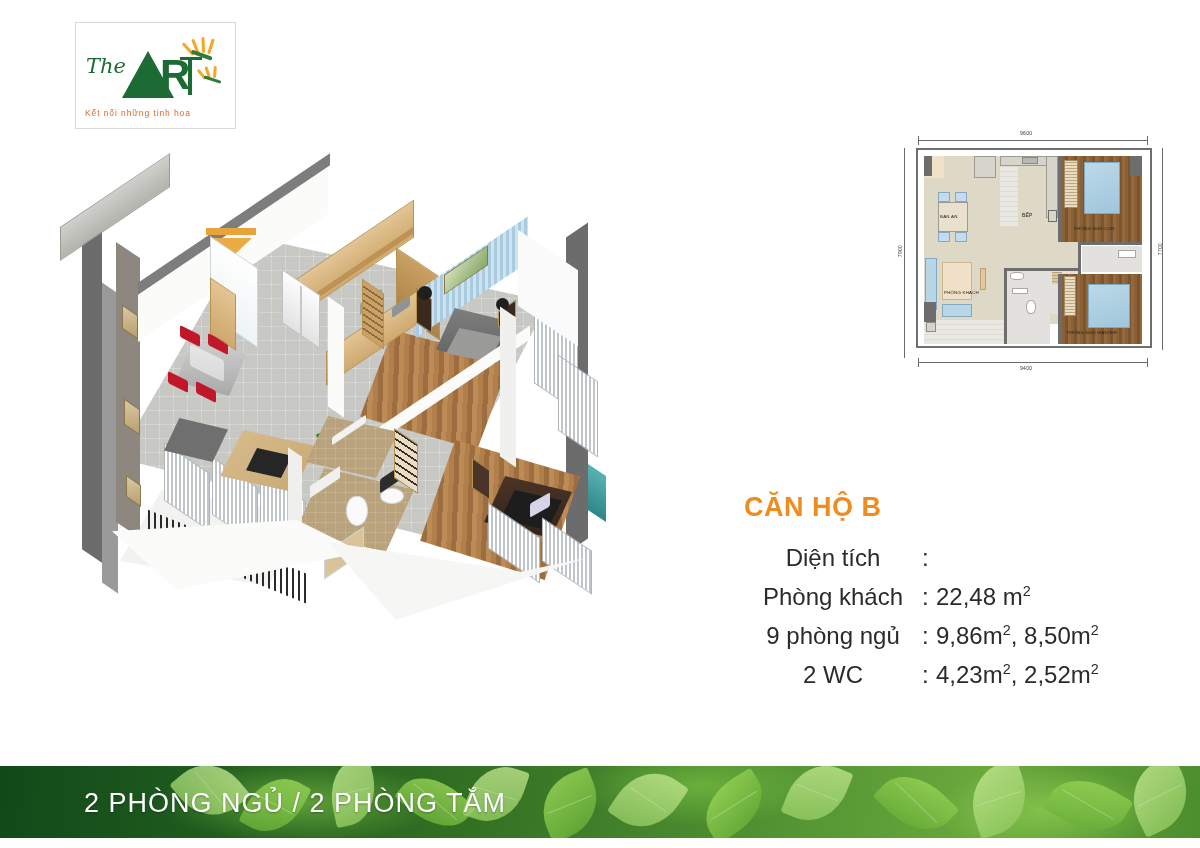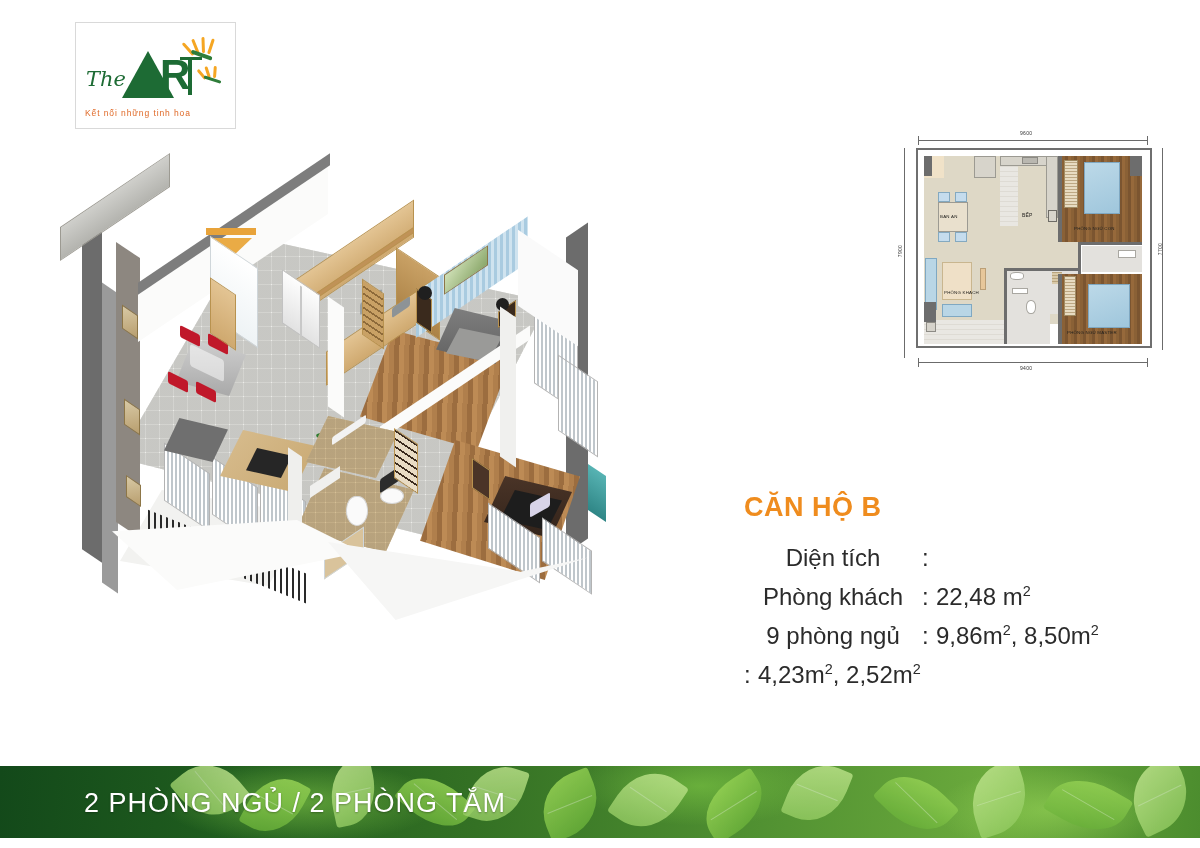--- a/index.html
+++ b/index.html
@@ -42,21 +42,21 @@
   }
 
   
   .logo-box {
     position: absolute; left: 75px; top: 22px; width: 161px; height: 107px;
     background: #ffffff; border: 1px solid #d9d9d9;
     z-index: 5; overflow: hidden;
   }
   .logo-inner { position: relative; width: 100%; height: 100%; }
   .logo-the {
-    position: absolute; left: 10px; top: 44px;
+    position: absolute; left: 10px; top: 31px;
     font-family: "DejaVu Serif", serif; font-style: italic;
     font-size: 21px; color: #1d6b34;
   }
   .logo-mountain {
     position: absolute; left: 46px; top: 28px;
     width: 0; height: 0;
     border-left: 26px solid transparent;
     border-right: 26px solid transparent;
     border-bottom: 47px solid #1d6b34;
   }
@@ -463,20 +463,21 @@
       <div class="spec-value"><span>22,48 m</span><sup>2</sup><span></span><sup></sup></div>
     </div>
 
     <div class="spec-row">
       <div class="spec-label">9 phòng ngủ</div>
       <div class="spec-sep">:</div>
       <div class="spec-value"><span>9,86m</span><sup>2</sup><span>, 8,50m</span><sup>2</sup></div>
     </div>
 
     <div class="spec-row">
+      <div class="spec-label">2 WC</div>
       <div class="spec-sep">:</div>
       <div class="spec-value"><span>4,23m</span><sup>2</sup><span>, 2,52m</span><sup>2</sup></div>
     </div>
   </div>
 
   <div class="footer-band">
     <div class="leaf pale vein" style="left:180px;top:-4px;width:60px;height:56px;transform:rotate(50deg);border-radius:70% 6% 70% 6%;"></div>
     <div class="leaf vein" style="left:250px;top:8px;width:50px;height:62px;transform:rotate(28deg);border-radius:70% 6% 70% 6%;"></div>
     <div class="leaf pale vein" style="left:330px;top:-6px;width:46px;height:64px;transform:rotate(-12deg);border-radius:70% 6% 70% 6%;"></div>
     <div class="leaf vein" style="left:400px;top:14px;width:70px;height:44px;transform:rotate(40deg);border-radius:70% 6% 70% 6%;"></div>

